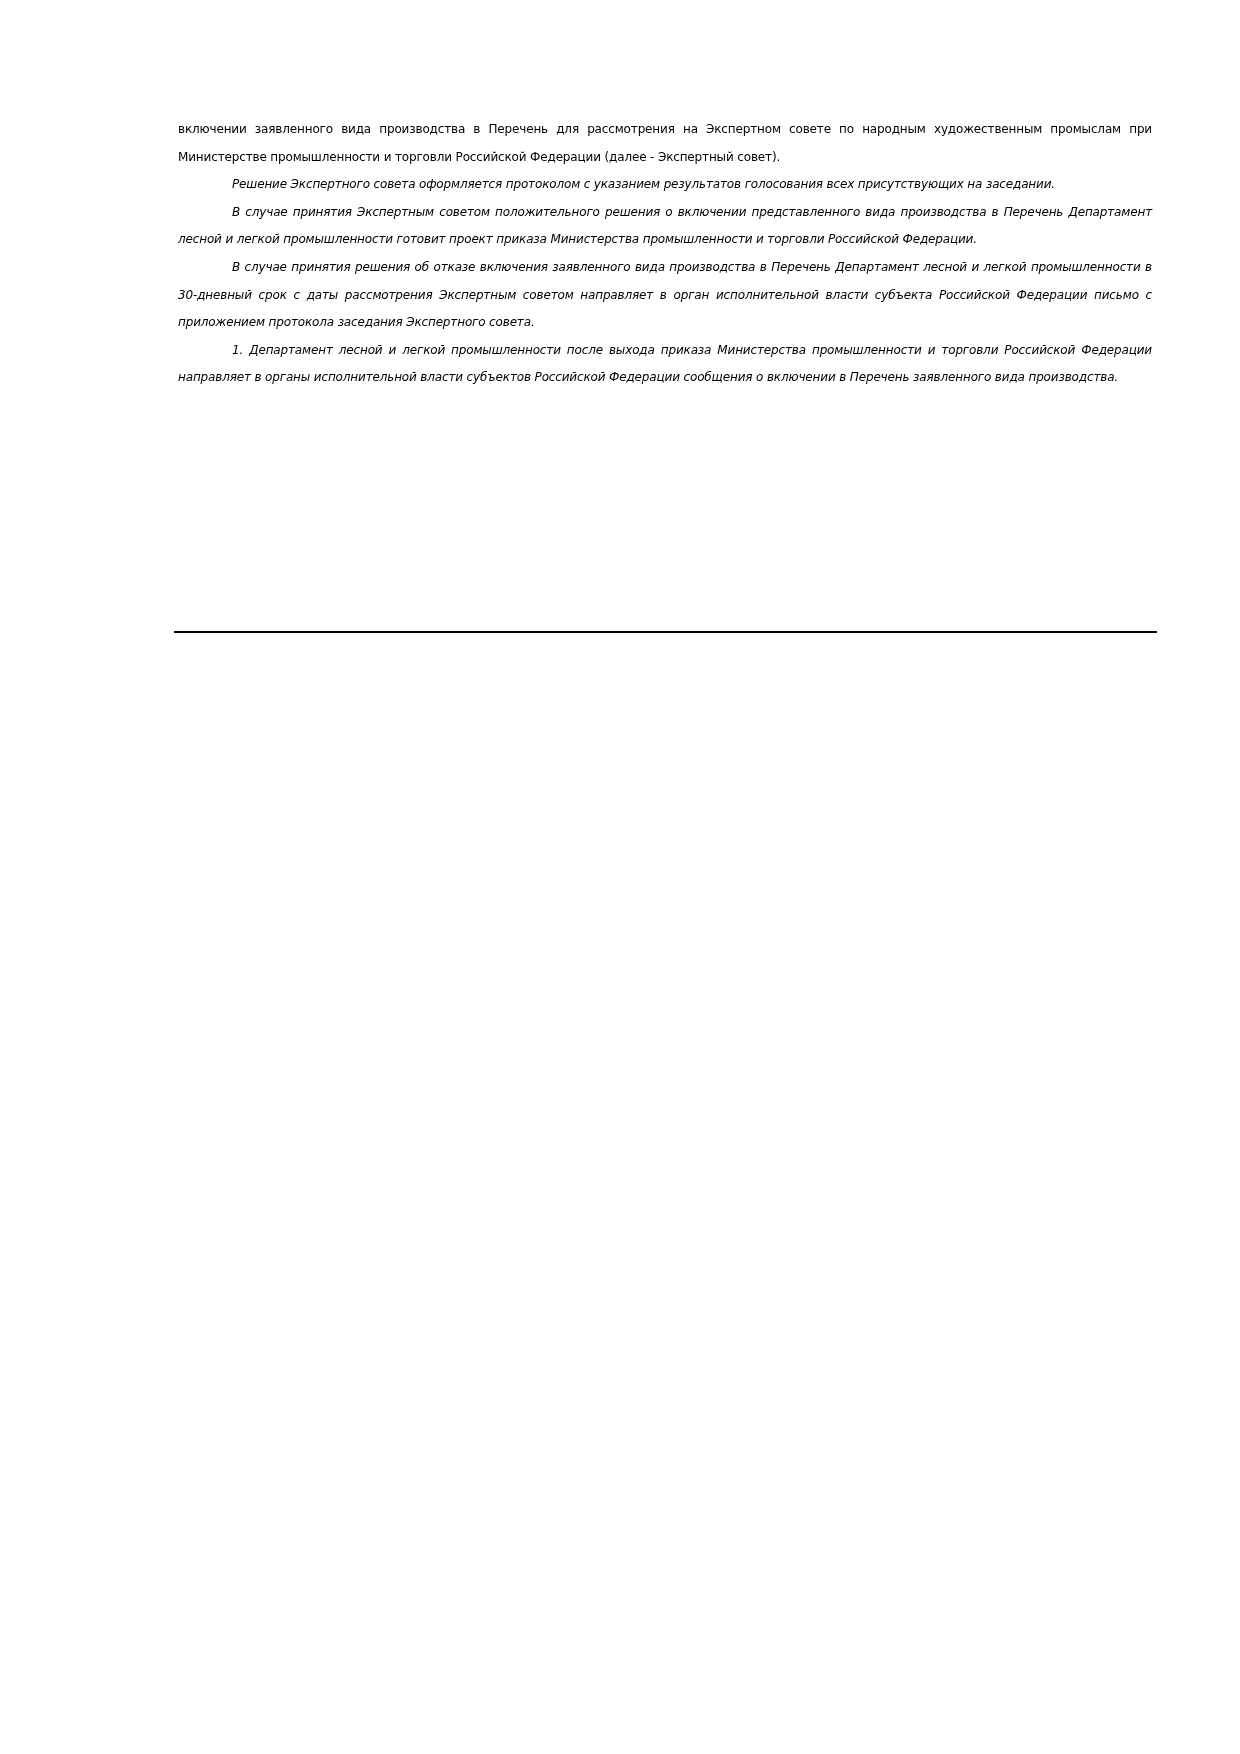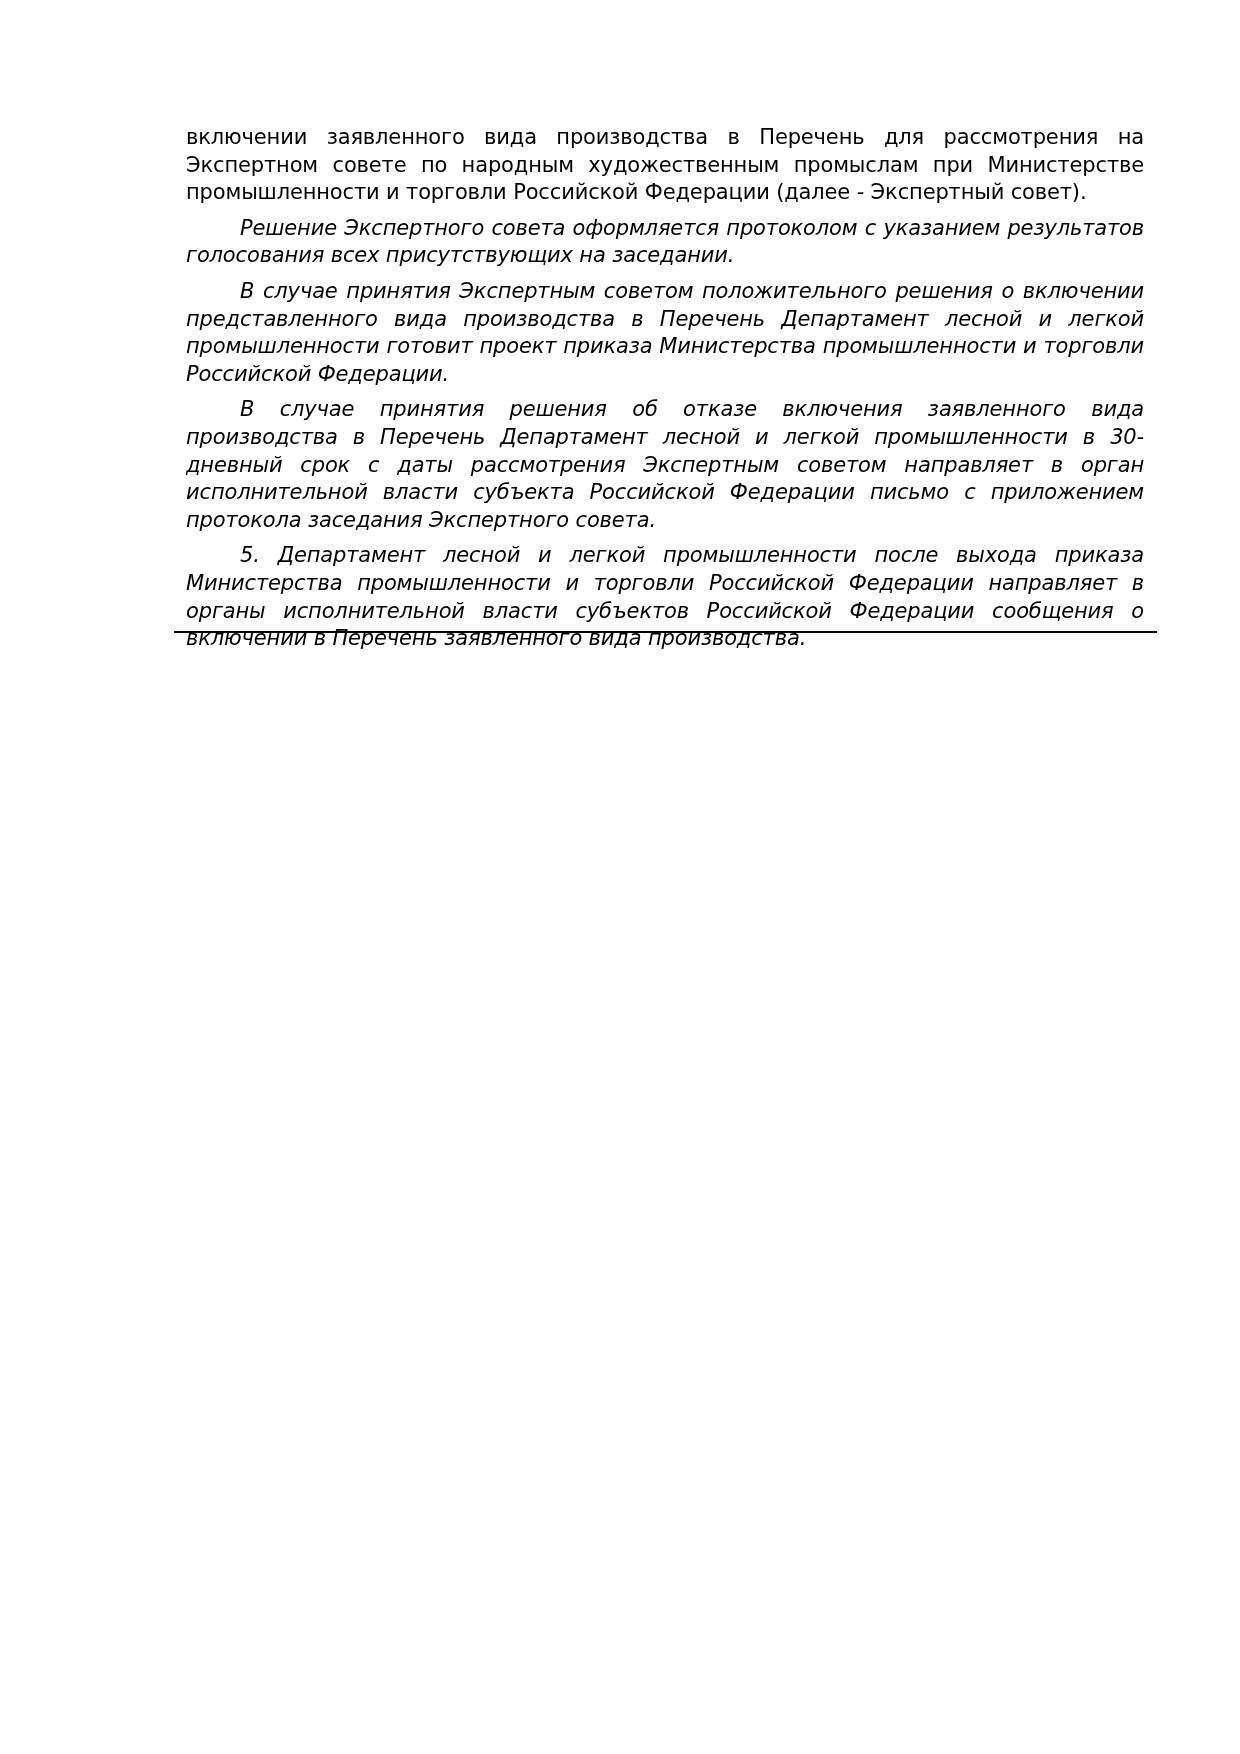--- a/index.html
+++ b/index.html
@@ -15,22 +15,22 @@
       font-family: "DejaVu Sans", "Liberation Sans", sans-serif;
       color: #000000;
     }
     .page {
       position: absolute;
       left: 178px;
       top: 116px;
       width: 974px;
     }
     .para {
-      margin: 8px;
-      font-size: 21px;
+      margin: 0;
+      font-size: 12px;
       line-height: 27.6px;
       text-align: justify;
       letter-spacing: -0.15px;
       word-spacing: 0px;
     }
     .para.indent {
       text-indent: 54px;
       font-style: italic;
     }
     .rule {
@@ -43,16 +43,16 @@
     }
   </style>
 </head>
 <body>
 
 <div class="page">
   <p class="para">включении заявленного вида производства в Перечень для рассмотрения на Экспертном совете по народным художественным промыслам при Министерстве промышленности и торговли Российской Федерации (далее - Экспертный совет).</p>
   <p class="para indent">Решение Экспертного совета оформляется протоколом с указанием результатов голосования всех присутствующих на заседании.</p>
   <p class="para indent">В случае принятия Экспертным советом положительного решения о включении представленного вида производства в Перечень Департамент лесной и легкой промышленности готовит проект приказа Министерства промышленности и торговли Российской Федерации.</p>
   <p class="para indent">В случае принятия решения об отказе включения заявленного вида производства в Перечень Департамент лесной и легкой промышленности в 30-дневный срок с даты рассмотрения Экспертным советом направляет в орган исполнительной власти субъекта Российской Федерации письмо с приложением протокола заседания Экспертного совета.</p>
-  <p class="para indent">5. Департамент лесной и легкой промышленности после выхода приказа Министерства промышленности и торговли Российской Федерации направляет в органы исполнительной власти субъектов Российской Федерации сообщения о включении в Перечень заявленного вида производства.</p>
+  <p class="para indent">1. Департамент лесной и легкой промышленности после выхода приказа Министерства промышленности и торговли Российской Федерации направляет в органы исполнительной власти субъектов Российской Федерации сообщения о включении в Перечень заявленного вида производства.</p>
 </div>
 
 <div class="rule"></div>
 
 </body></html>

